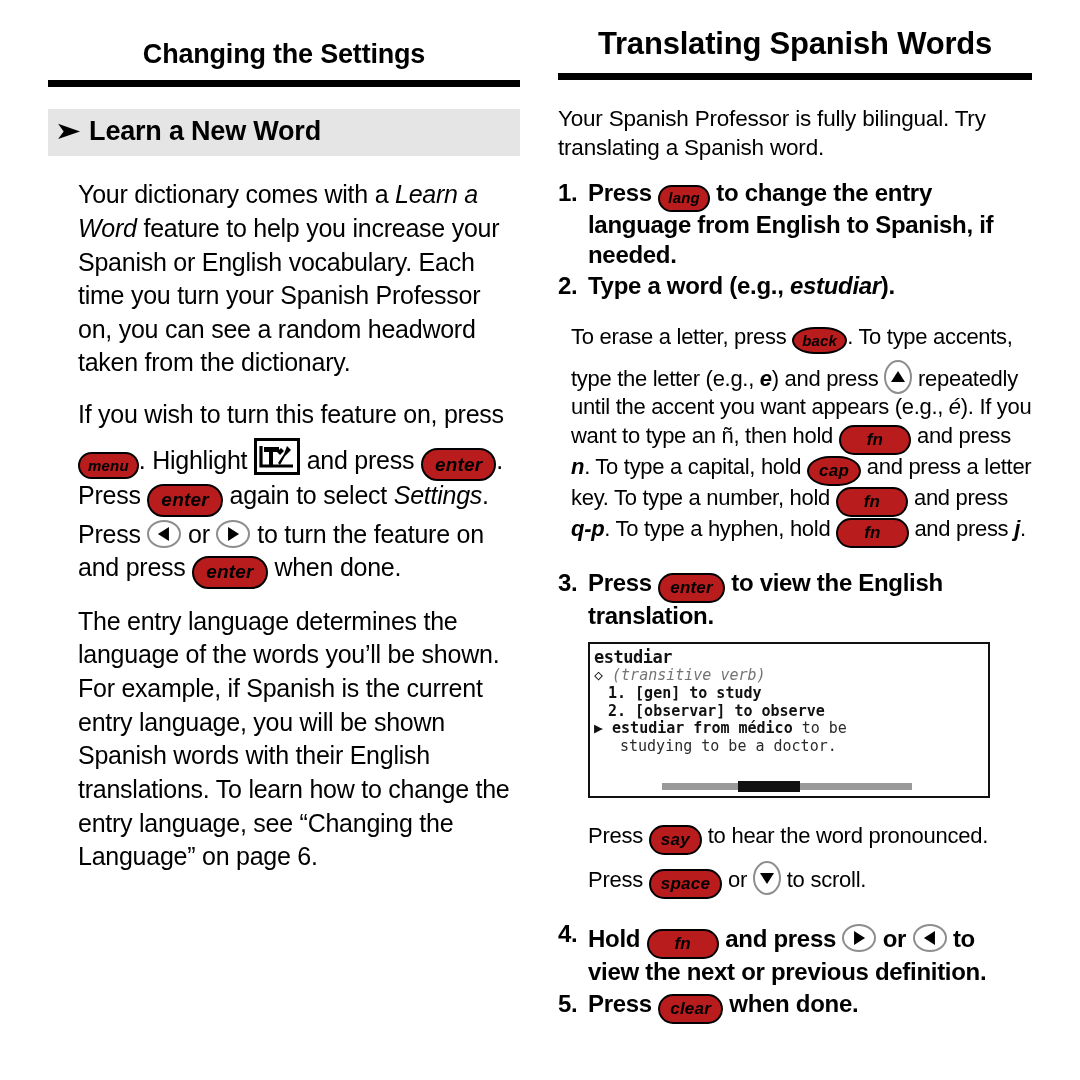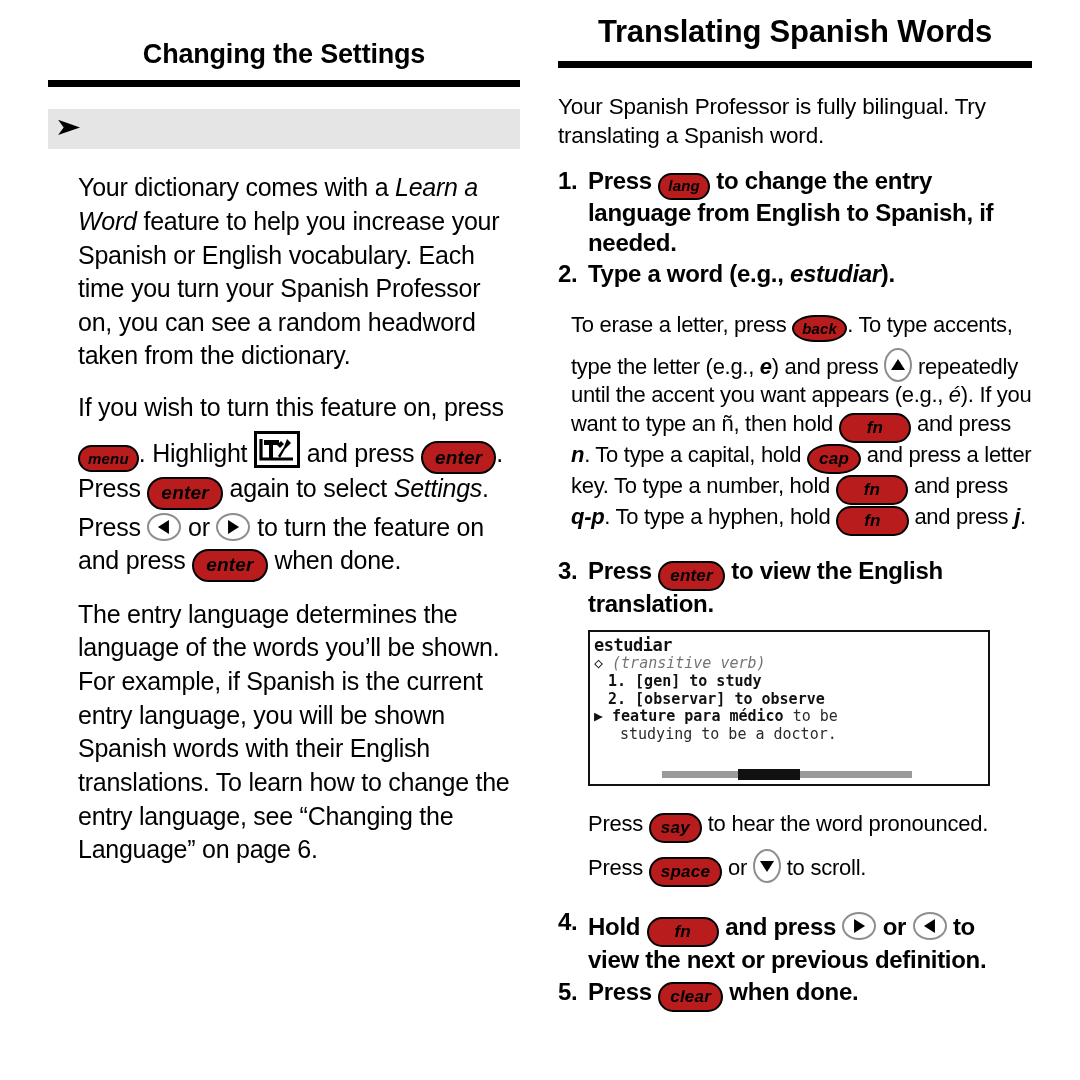--- a/index.html
+++ b/index.html
@@ -25,21 +25,21 @@
     line-height:1.05;
   }
   .runhead-left{
     text-align:center;
     font-size:27px;
     padding-top:40px;
   }
   .runhead-right{
     text-align:center;
     font-size:31px;
-    padding-top:16px;
+    padding-top:28px;
   }
   .rule{
     height:7px;background:#000;
     margin-top:12px;
   }
   .rule-right{margin-top:12px;}
 
   
   .band{
     background:#e5e5e5;
@@ -217,20 +217,21 @@
 
 <div class="page">
 
   <div class="col col-left">
 
     <div class="runhead runhead-left">Changing the Settings</div>
     <div class="rule"></div>
 
     <div class="band">
       <span class="arrowhead">➤</span>
+      <span class="band-title">Learn a New Word</span>
     </div>
 
     <p class="para first"><span>Your dictionary comes with a </span><i>Learn a Word</i><span> feature to help you increase your Spanish or English vocabulary. Each time you turn your Spanish Professor on, you can see a random headword taken from the dictionary.</span></p>
 
     <p class="para"><span>If you wish to turn this feature on, press </span><span class="key key-sm">menu</span><span>. Highlight </span><span class="tools-icon"><svg viewBox="0 0 40 31">
           <path d="M4 5 L4 25 L36 25" stroke="#000" stroke-width="3.2" fill="none"></path>
           <rect x="7" y="6" width="15" height="5" fill="#000"></rect>
           <rect x="12" y="10" width="4" height="14" fill="#000"></rect>
           <path d="M30 5 l4 4 -6 6 -5 9 -2 -2 6 -9 z" fill="#000"></path>
           <path d="M24 7 l3 3 -4 4 -3 -3 z" fill="#000"></path>
@@ -266,21 +267,21 @@
       </div>
 
       <div class="lcd">
         <div class="lcd-inner">
           <div class="lcd-line lcd-head">estudiar</div>
           <div class="lcd-line"><span class="lcd-bullet">◇</span>
                <span class="lcd-ital">(transitive verb)</span></div>
           <div class="lcd-line lcd-ind lcd-b">1. [gen] to study</div>
           <div class="lcd-line lcd-ind lcd-b">2. [observar] to observe</div>
           <div class="lcd-line"><span class="lcd-bullet">▶</span>
-               <span class="lcd-b">feature para médico</span><span> to be</span></div>
+               <span class="lcd-b">estudiar from médico</span><span> to be</span></div>
           <div class="lcd-line lcd-ind2">studying to be a doctor.</div>
         </div>
         <div class="lcd-scroll">
           <div class="thumb"></div>
         </div>
       </div>
 
       <p class="note"><span>Press </span><span class="key key-md">say</span><span> to hear the word pronounced.</span><br><span>Press </span><span class="key key-md">space</span><span> or </span><span class="akey tall down"><i class="tri"></i></span><span> to scroll.</span></p>
 
       <div class="step" style="margin-top:10px;">

